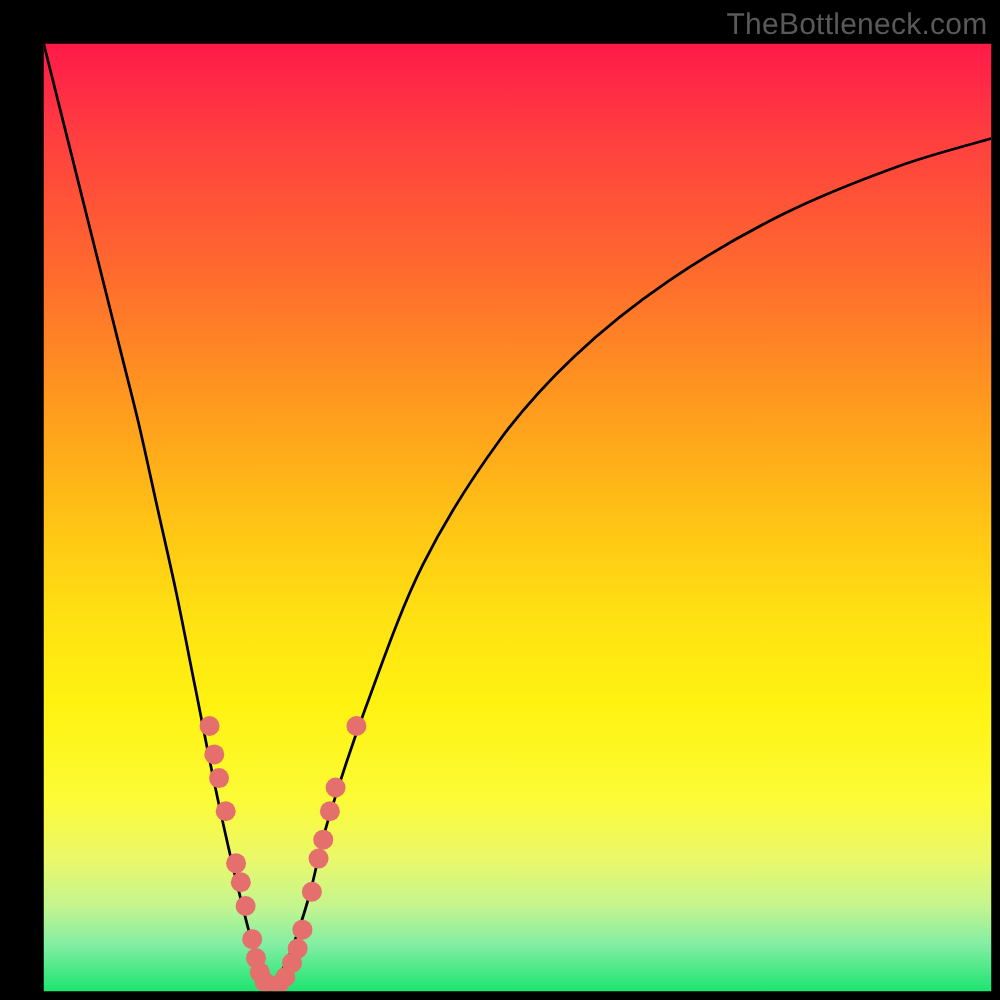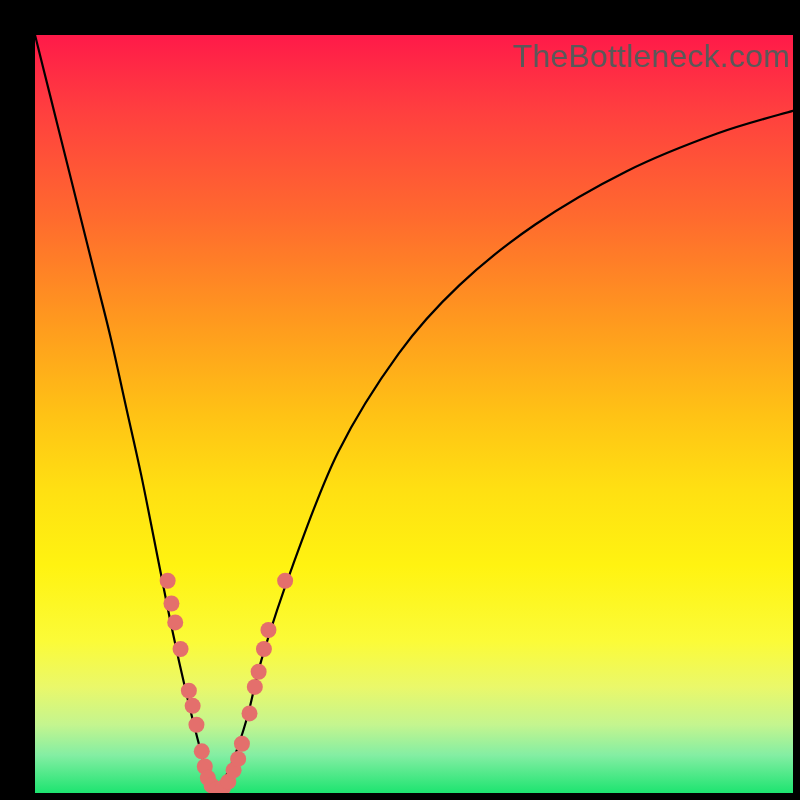--- a/index.html
+++ b/index.html
@@ -15,26 +15,25 @@
     position: relative;
     width: 800px;
     height: 800px;
     background: #000;
   }
   .watermark {
     position: absolute;
     top: 6px;
     right: 10px;
     color: #595959;
-    font-size: 32px;
+    font-size: 24px;
     font-weight: 500;
     letter-spacing: 0.2px;
     z-index: 50;
     user-select: none;
-    margin-top: 32px;
   }
   .plot-area {
     position: absolute;
     left: 35px;
     top: 35px;
     width: 758px;
     height: 758px;
     background: linear-gradient(
       to bottom,
       #ff1a49 0%,

